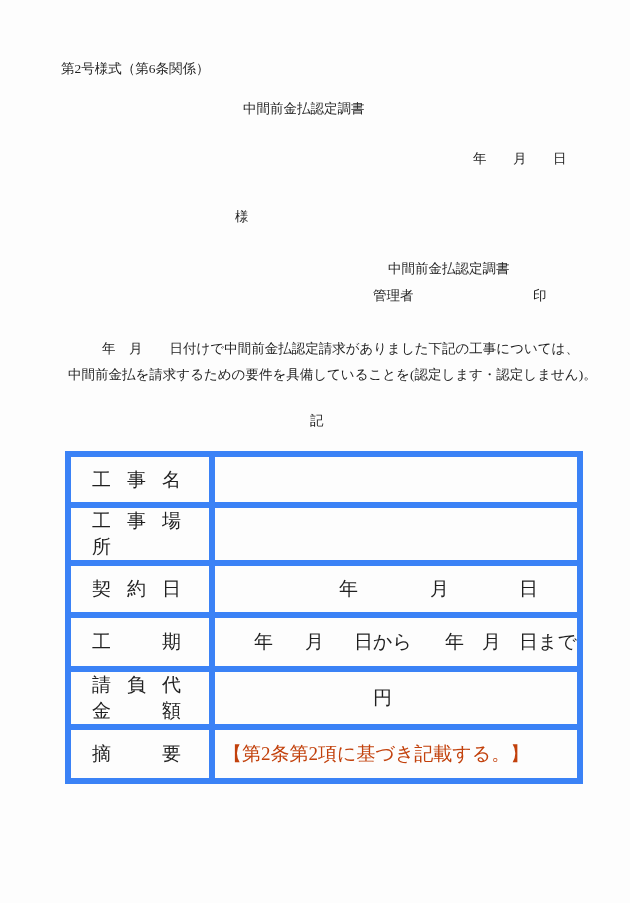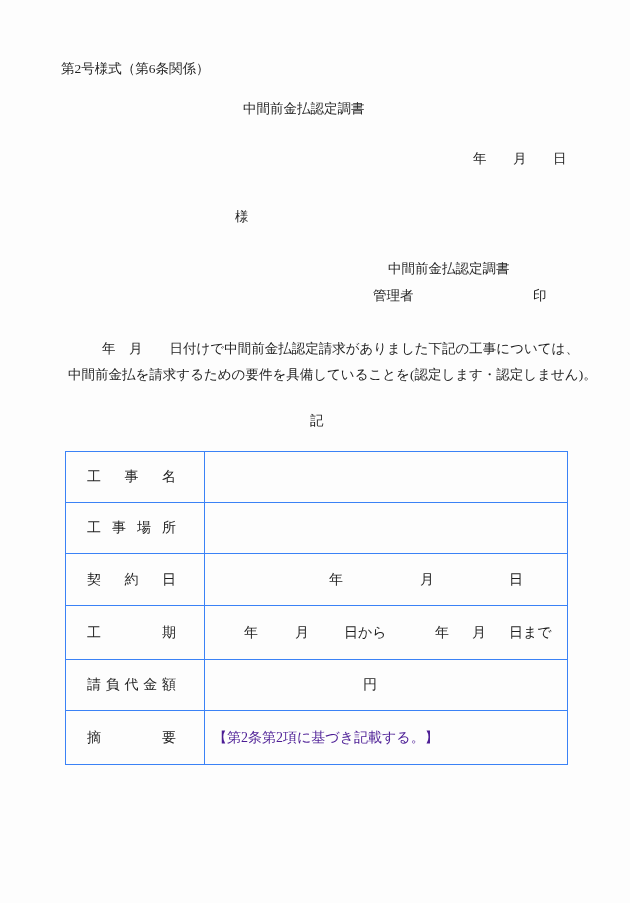--- a/index.html
+++ b/index.html
@@ -26,41 +26,41 @@
   .issuer-seal   { left:533px; top:288px; }
   .body-line1    { left:44px;  top:341px; text-indent:58px; }
   .body-line2    { left:44px;  top:367px;margin-left:24px; }
   .record-marker { left:310px; top:413px; }
 
   table.form {
     position:absolute; left:65px; top:451px;
     border-collapse:collapse; table-layout:fixed;
   }
   table.form td {
-    border:1px solid #3b82f6;
+    border:6px solid #3b82f6;
     padding:0;
     vertical-align:middle;
-    font-size:14px;
+    font-size:19px;
   }
   td.cell-label { width:138px; }
   td.cell-value { width:362px; position:relative; }
   .jl {
     display:inline-block;
     margin-left:21px;
     width:89px;
     text-align:justify;
     text-align-last:justify;
     white-space:normal;
   }
   .seg {
     position:absolute;
     top:50%; transform:translateY(-50%);
     white-space:pre;
   }
-  .muted { color:#4c1d95; }
+  .muted { color:#c2410c; }
 </style>
 </head>
 <body>
 
 <div class="page">
 
   <div class="abs form-number">第2号様式（第6条関係）</div>
 
   <div class="abs doc-title">中間前金払認定調書</div>
 

